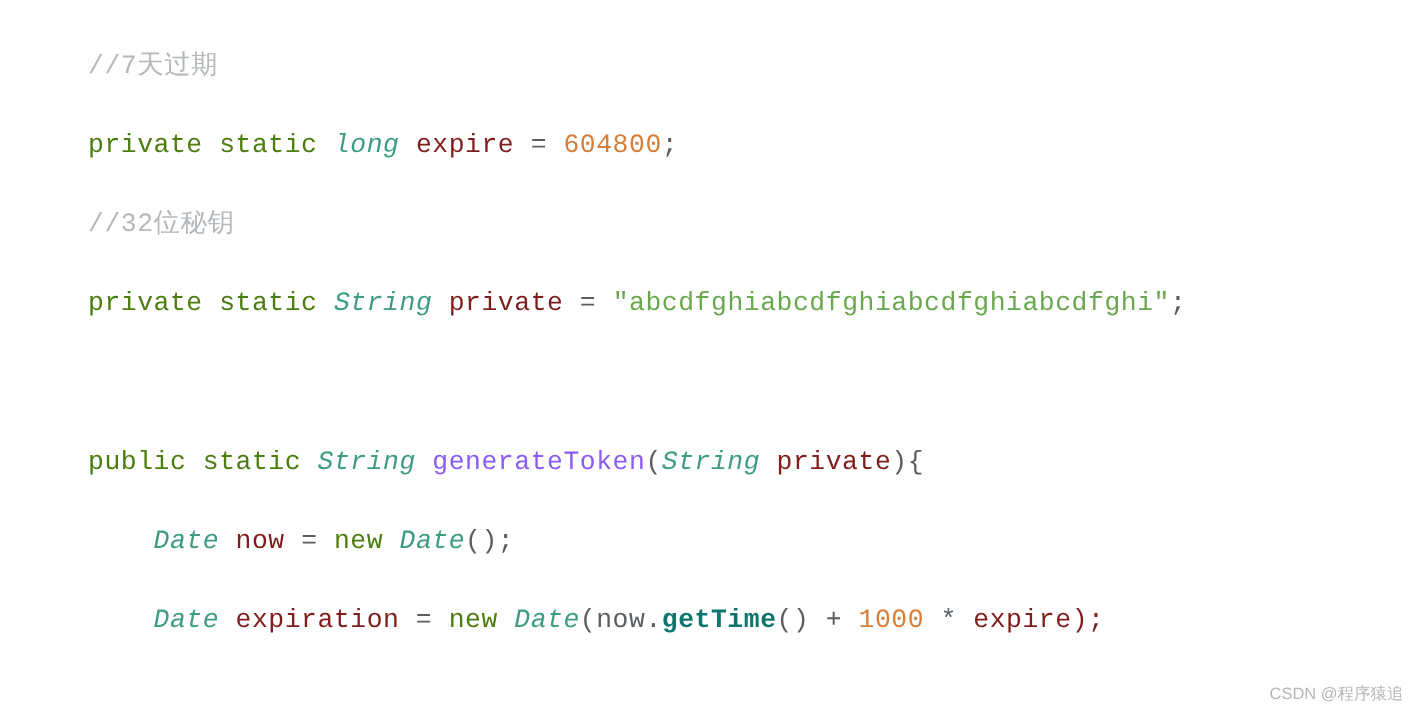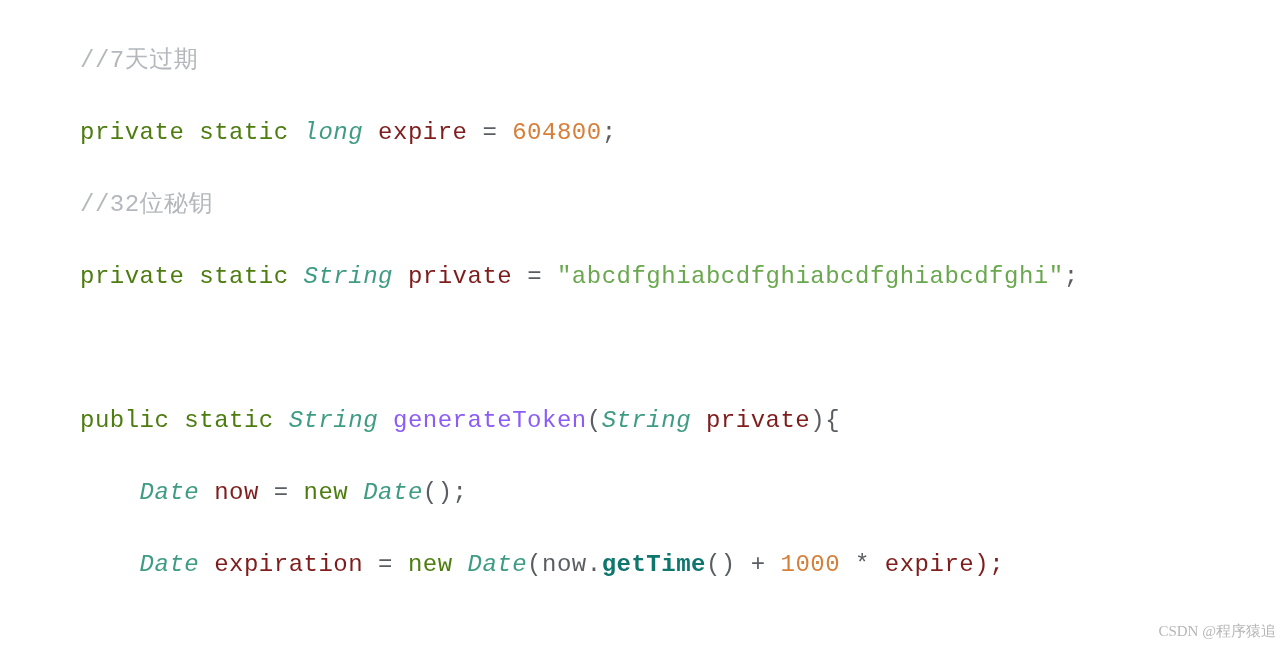--- a/index.html
+++ b/index.html
@@ -7,21 +7,21 @@
   .ln{display:block;}
   .c-comment{color:#b4b8bc;}
   .c-kw{color:#4d7c0f;}
   .c-type{color:#3f9c84;font-style:italic;}
   .c-ident{color:#7f1d1d;}
   .c-op{color:#5a5e63;}
   .c-num{color:#d67f3a;}
   .c-str{color:#6aa84f;}
   .c-fn{color:#8b5cf6;}
   .c-call{color:#0f766e;font-weight:bold;}
-  .watermark{position:absolute;right:12px;bottom:4px;font-size:15px;color:rgba(120,120,120,0.55);font-family:Liberation Serif, serif;letter-spacing:0;margin-left:28px;}
+  .watermark{position:absolute;right:12px;bottom:4px;font-size:15px;color:rgba(120,120,120,0.55);font-family:Liberation Sans, sans-serif;letter-spacing:0;margin-left:28px;}
 </style>
 </head>
 <body>
 
 <div class="code">
 <span class="ln"><span class="c-comment">//7天过期</span></span>
 <span class="ln"><span class="c-kw">private</span> <span class="c-kw">static</span> <span class="c-type">long</span> <span class="c-ident">expire</span> <span class="c-op">=</span> <span class="c-num">604800</span><span class="c-op">;</span></span>
 <span class="ln"><span class="c-comment">//32位秘钥</span></span>
 <span class="ln"><span class="c-kw">private</span> <span class="c-kw">static</span> <span class="c-type">String</span> <span class="c-ident">private</span> <span class="c-op">=</span> <span class="c-str">"abcdfghiabcdfghiabcdfghiabcdfghi"</span><span class="c-op">;</span></span>
 <span class="ln"> </span>

